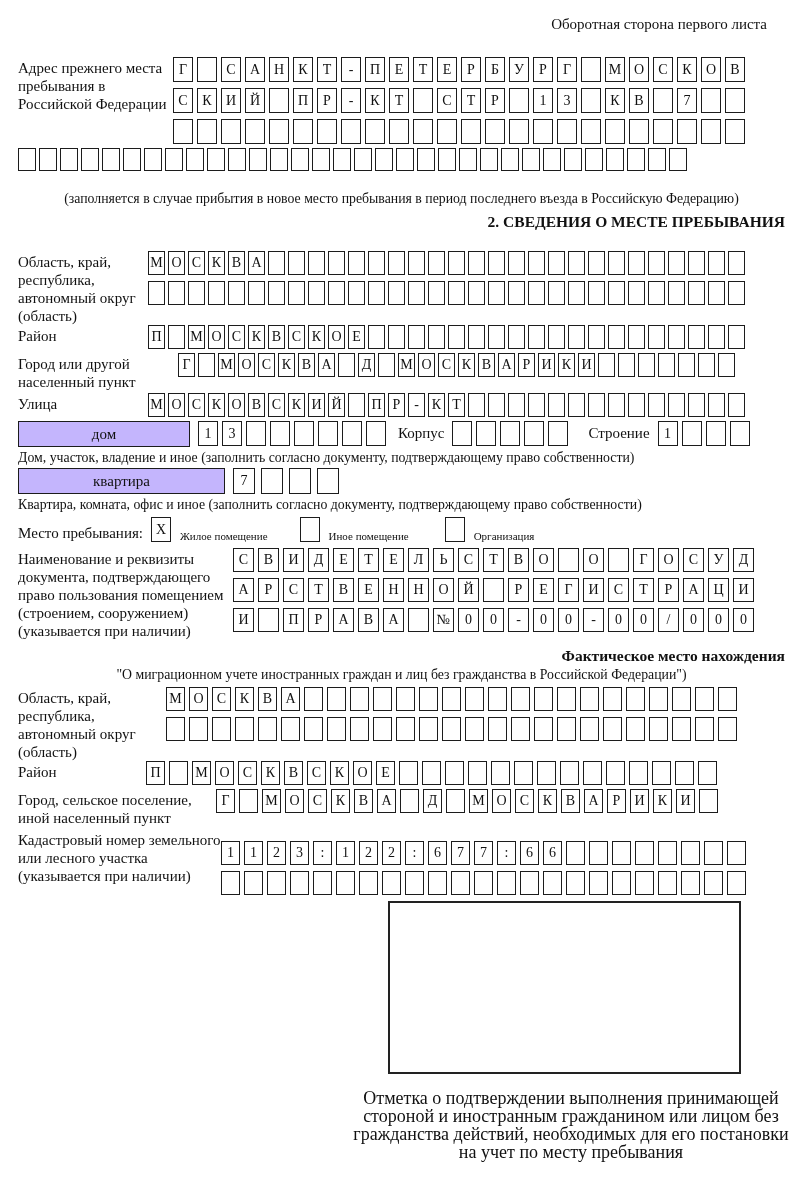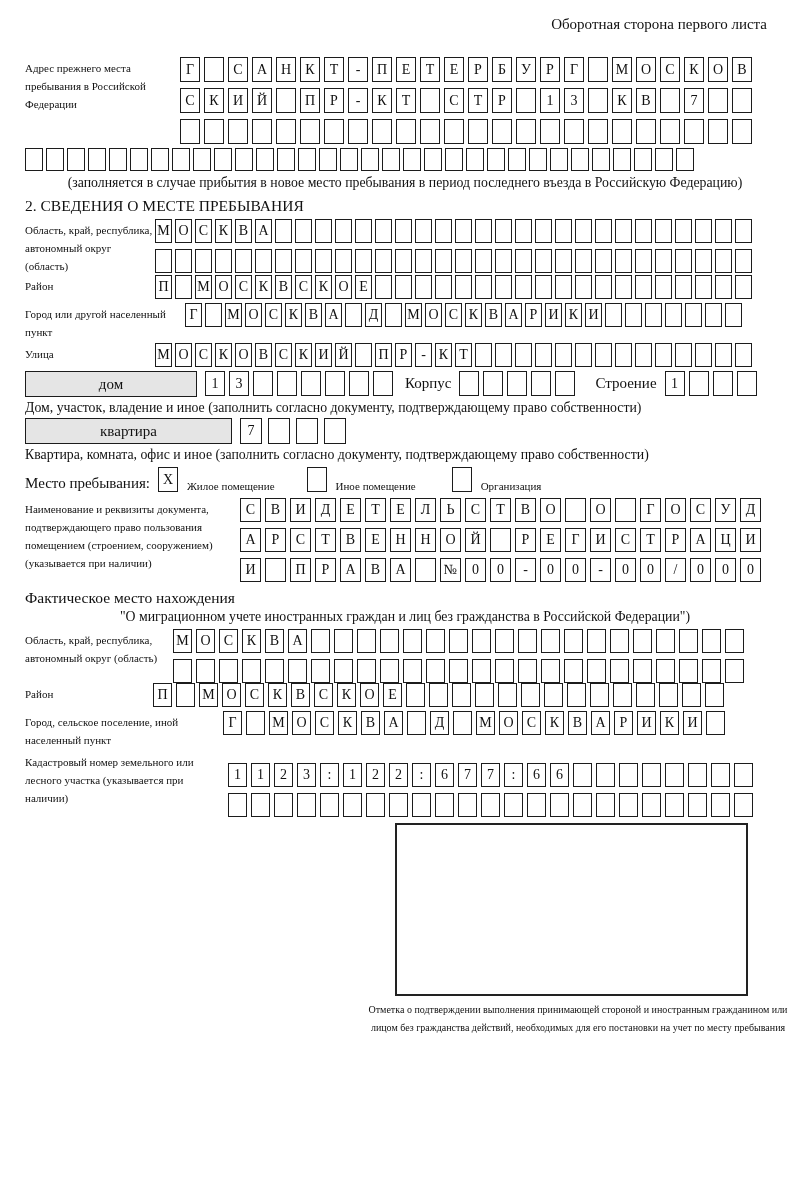--- a/index.html
+++ b/index.html
@@ -1,52 +1,52 @@
 <!DOCTYPE html>
 <html><head>
 <meta charset="utf-8">
 <style>
   *{margin:0;padding:0;box-sizing:border-box}
   html,body{background:#fff}
   body{width:800px;height:1180px;color:#111;font-family:"Liberation Serif","DejaVu Serif",serif}
-  .page{width:800px;height:1180px;padding:16px 15px 0 25px;overflow:hidden;background:#fff}
+  .page{width:800px;height:1180px;padding:16px 15px 0 18px;overflow:hidden;background:#fff}
   .hdr-right{text-align:right;font-size:15px;padding-right:18px}
   .row{display:flex;align-items:flex-start}
   .vstack{display:flex;flex-direction:column;row-gap:6px}
-  .lbl{font-size:11px;line-height:18px;flex:none;padding-top:2px}
+  .lbl{font-size:15px;line-height:18px;flex:none;padding-top:2px}
   .inline-lbl{font-size:15px;line-height:25px;flex:none}
   .cells{display:flex;column-gap:4px;flex:none}
   .cell{flex:none;width:20px;height:25px;border:1.6px solid #1c1c1c;display:flex;align-items:center;justify-content:center;font-size:14px;line-height:1;background:#fff}
   .g3{column-gap:3px}
   .cw17 .cell{width:17px;height:24px}
   .cw18 .cell{width:18px;height:23px}
   .cw19 .cell{width:19px;height:24px}
   .cw21 .cell{width:21px;height:24px}
   .cw22 .cell{width:22px;height:26px}
-  .wbox{border:1.6px solid #1c1c1c;height:26px;display:flex;align-items:center;justify-content:center;font-size:15px;flex:none;background:#e5e5e5}
+  .wbox{border:1.6px solid #1c1c1c;height:26px;display:flex;align-items:center;justify-content:center;font-size:15px;flex:none;background:#c4b5fd}
   .house-box{width:172px}
   .apt-box{width:207px}
   .lw155{width:155px}.lw130{width:130px}.lw160{width:160px}.lw215{width:215px}
   .lw148{width:148px}.lw128{width:128px}.lw198{width:198px}.lw203{width:203px}
-  .mt24{margin-top:24px}.mt6{margin-top:6px}.mt5{margin-top:5px}.mt4{margin-top:4px}.mt3{margin-top:3px}
+  .mt24{margin-top:24px}.mt6{margin-top:6px}.mt5{margin-top:5px}.mt4{margin-top:4px}.mt3{margin-top:19px}
   .mb4{margin-bottom:4px}.mb2{margin-bottom:2px}
   .ml8{margin-left:8px}
   .note{font-size:13.8px;line-height:17px}
   .center{text-align:center}
-  .h2{font-size:15.5px;font-weight:normal;text-align:left;line-height:20px}
+  .h2{font-size:15.5px;font-weight:bold;text-align:right;line-height:20px}
   .caption{font-size:13.8px;line-height:17px;margin-top:2px;margin-bottom:2px}
   .stay-row{align-items:flex-end;margin-top:4px}
   .stay-lbl{font-size:15px;flex:none}
   .opt{font-size:11px;flex:none;margin-left:9px}
   .cb{margin-left:8px}
   .cb2{margin-left:32px}
   .cb3{margin-left:36px}
   .stay-note{font-size:13.8px;margin-left:242px;line-height:17px;margin-top:2px}
   .stamp-box{margin-left:370px;margin-top:6px;width:353px;height:173px;border:2px solid #222;background:#fff}
-  .stamp-caption{margin-left:332px;margin-top:5px;width:442px;text-align:center;font-size:10px;line-height:18px}
+  .stamp-caption{margin-left:332px;margin-top:15px;width:442px;text-align:center;font-size:18px;line-height:18px}
 </style>
 </head>
 <body>
 
 <div class="page">
 
   <div class="hdr-right">Оборотная сторона первого листа</div>
 
   <div class="row mt24">
     <div class="lbl lw155">Адрес прежнего места пребывания в Российской Федерации</div>

